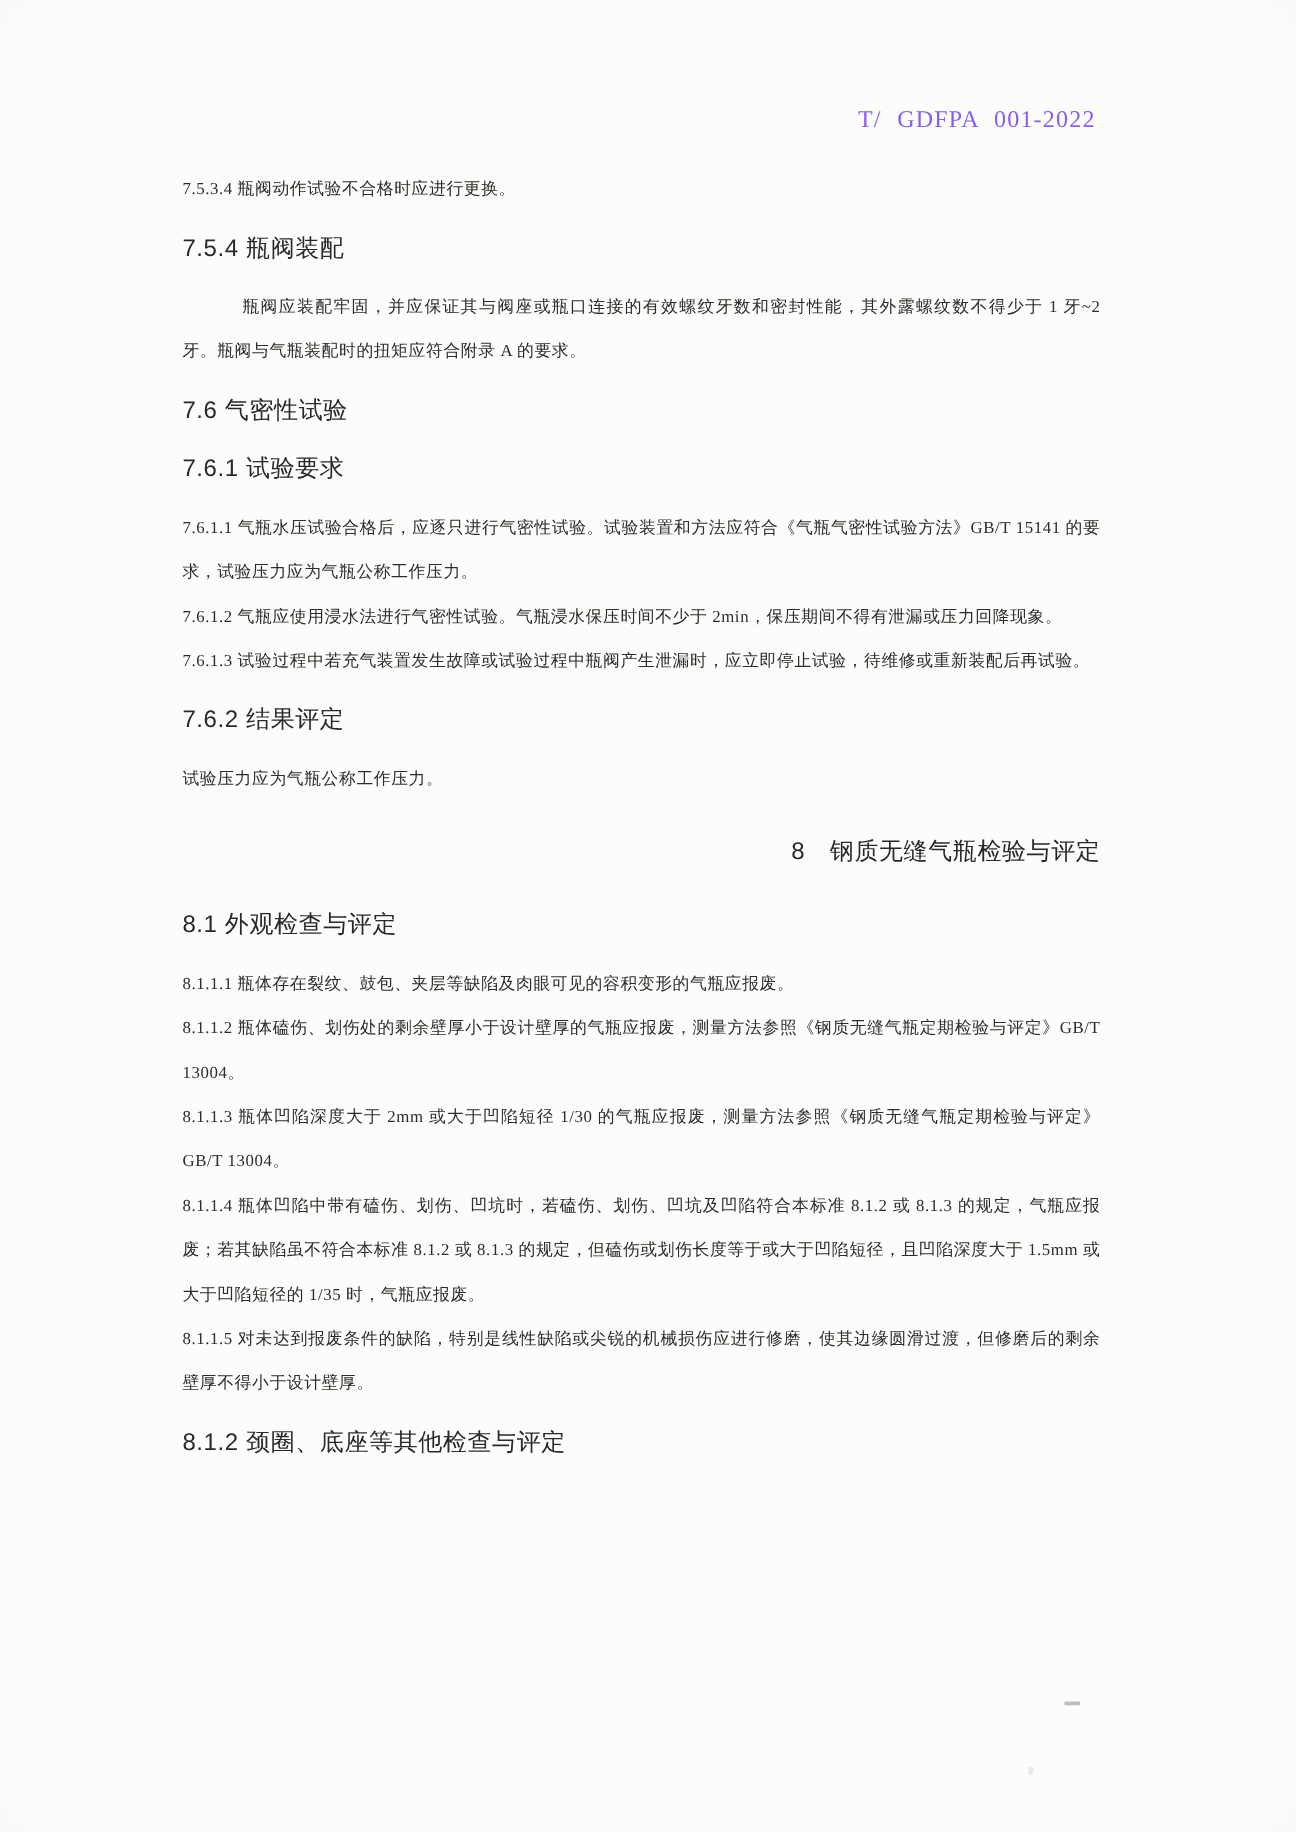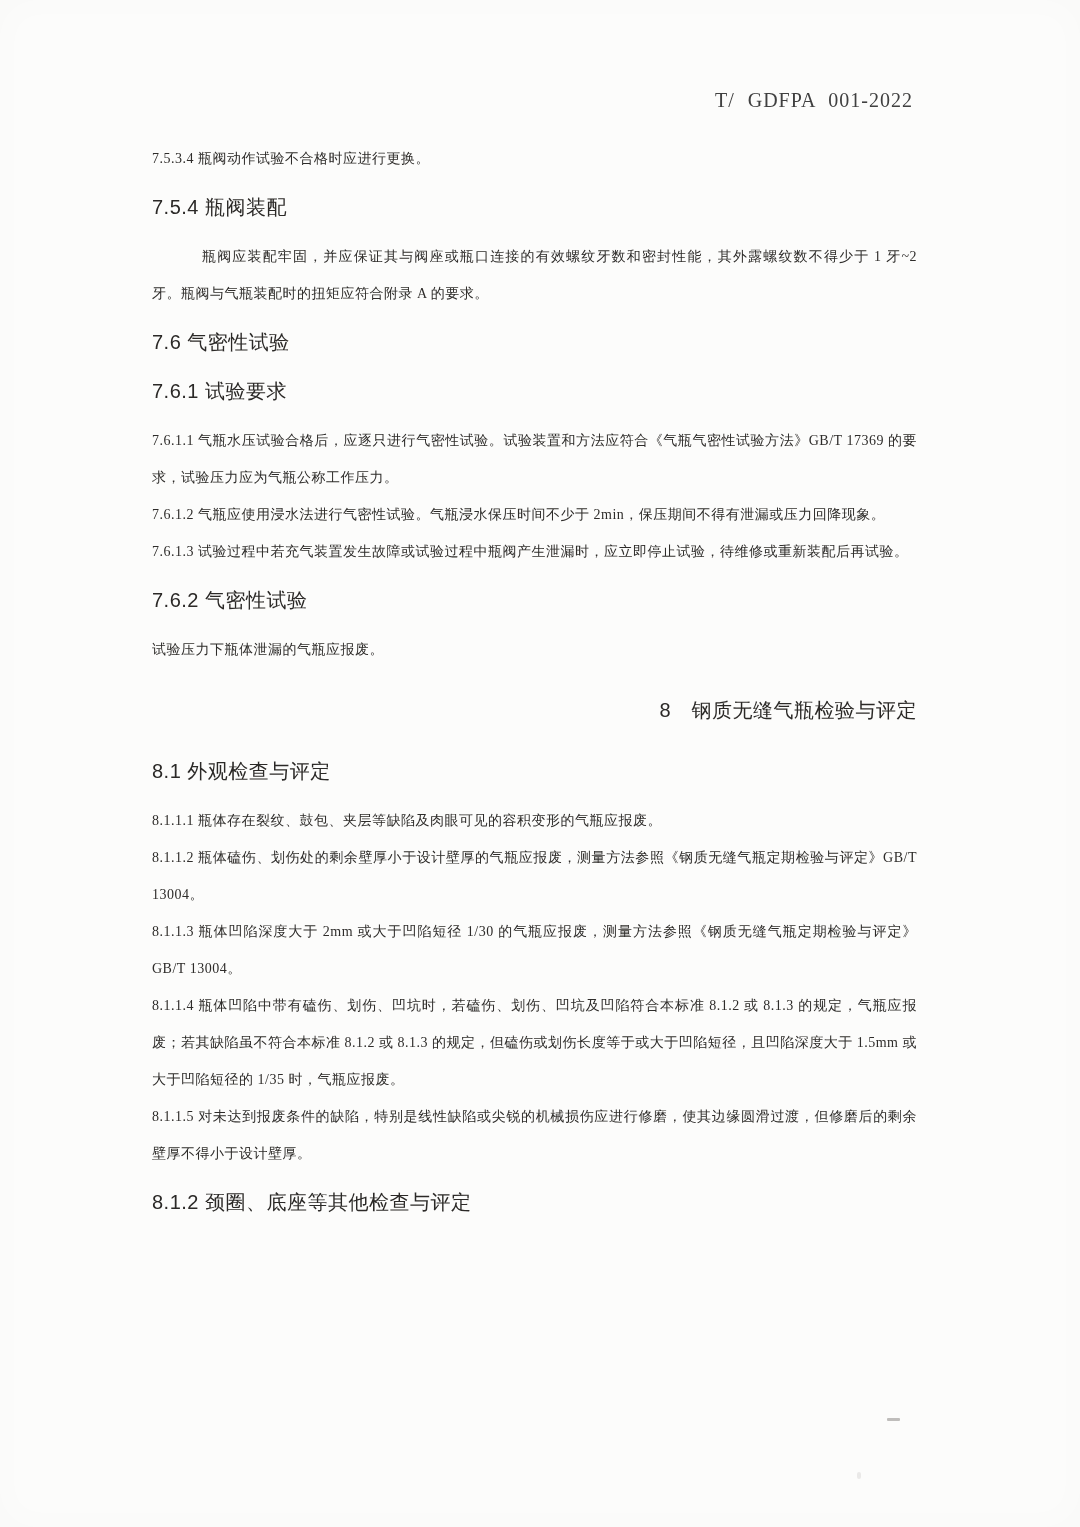--- a/index.html
+++ b/index.html
@@ -15,21 +15,21 @@
     overflow:hidden;
     box-shadow:inset 0 0 40px rgba(0,0,0,0.015);
   }
   .doc-header{
     padding:86px 167px 0 152px;
     text-align:right;
     font-size:20px;
     line-height:28px;
     letter-spacing:1px;
     word-spacing:7px;
-    color:#404040;
+    color:#8b5cf6;
   }
   .doc-body{
     padding:26px 163px 0 152px;
   }
   .clause,
   .paragraph,
   .paragraph-indent{
     font-size:14px;
     line-height:37px;
     text-align:justify;
@@ -84,25 +84,25 @@
   <div class="doc-header">
     <span>T/ GDFPA 001-2022</span>
   </div>
 
   <div class="doc-body">
     <p class="clause">7.5.3.4 瓶阀动作试验不合格时应进行更换。</p>
     <p class="heading">7.5.4 瓶阀装配</p>
     <p class="paragraph-indent">瓶阀应装配牢固，并应保证其与阀座或瓶口连接的有效螺纹牙数和密封性能，其外露螺纹数不得少于 1 牙~2 牙。瓶阀与气瓶装配时的扭矩应符合附录 A 的要求。</p>
     <p class="heading">7.6 气密性试验</p>
     <p class="heading">7.6.1 试验要求</p>
-    <p class="clause">7.6.1.1 气瓶水压试验合格后，应逐只进行气密性试验。试验装置和方法应符合《气瓶气密性试验方法》GB/T 17369 的要求，试验压力应为气瓶公称工作压力。</p>
+    <p class="clause">7.6.1.1 气瓶水压试验合格后，应逐只进行气密性试验。试验装置和方法应符合《气瓶气密性试验方法》GB/T 15141 的要求，试验压力应为气瓶公称工作压力。</p>
     <p class="clause">7.6.1.2 气瓶应使用浸水法进行气密性试验。气瓶浸水保压时间不少于 2min，保压期间不得有泄漏或压力回降现象。</p>
     <p class="clause">7.6.1.3 试验过程中若充气装置发生故障或试验过程中瓶阀产生泄漏时，应立即停止试验，待维修或重新装配后再试验。</p>
-    <p class="heading">7.6.2 气密性试验</p>
-    <p class="paragraph">试验压力下瓶体泄漏的气瓶应报废。</p>
+    <p class="heading">7.6.2 结果评定</p>
+    <p class="paragraph">试验压力应为气瓶公称工作压力。</p>
     <p class="chapter">8　钢质无缝气瓶检验与评定</p>
     <p class="heading">8.1 外观检查与评定</p>
     <p class="clause">8.1.1.1 瓶体存在裂纹、鼓包、夹层等缺陷及肉眼可见的容积变形的气瓶应报废。</p>
     <p class="clause">8.1.1.2 瓶体磕伤、划伤处的剩余壁厚小于设计壁厚的气瓶应报废，测量方法参照《钢质无缝气瓶定期检验与评定》GB/T 13004。</p>
     <p class="clause">8.1.1.3 瓶体凹陷深度大于 2mm 或大于凹陷短径 1/30 的气瓶应报废，测量方法参照《钢质无缝气瓶定期检验与评定》GB/T 13004。</p>
     <p class="clause">8.1.1.4 瓶体凹陷中带有磕伤、划伤、凹坑时，若磕伤、划伤、凹坑及凹陷符合本标准 8.1.2 或 8.1.3 的规定，气瓶应报废；若其缺陷虽不符合本标准 8.1.2 或 8.1.3 的规定，但磕伤或划伤长度等于或大于凹陷短径，且凹陷深度大于 1.5mm 或大于凹陷短径的 1/35 时，气瓶应报废。</p>
     <p class="clause">8.1.1.5 对未达到报废条件的缺陷，特别是线性缺陷或尖锐的机械损伤应进行修磨，使其边缘圆滑过渡，但修磨后的剩余壁厚不得小于设计壁厚。</p>
     <p class="heading">8.1.2 颈圈、底座等其他检查与评定</p>
   </div>
 

